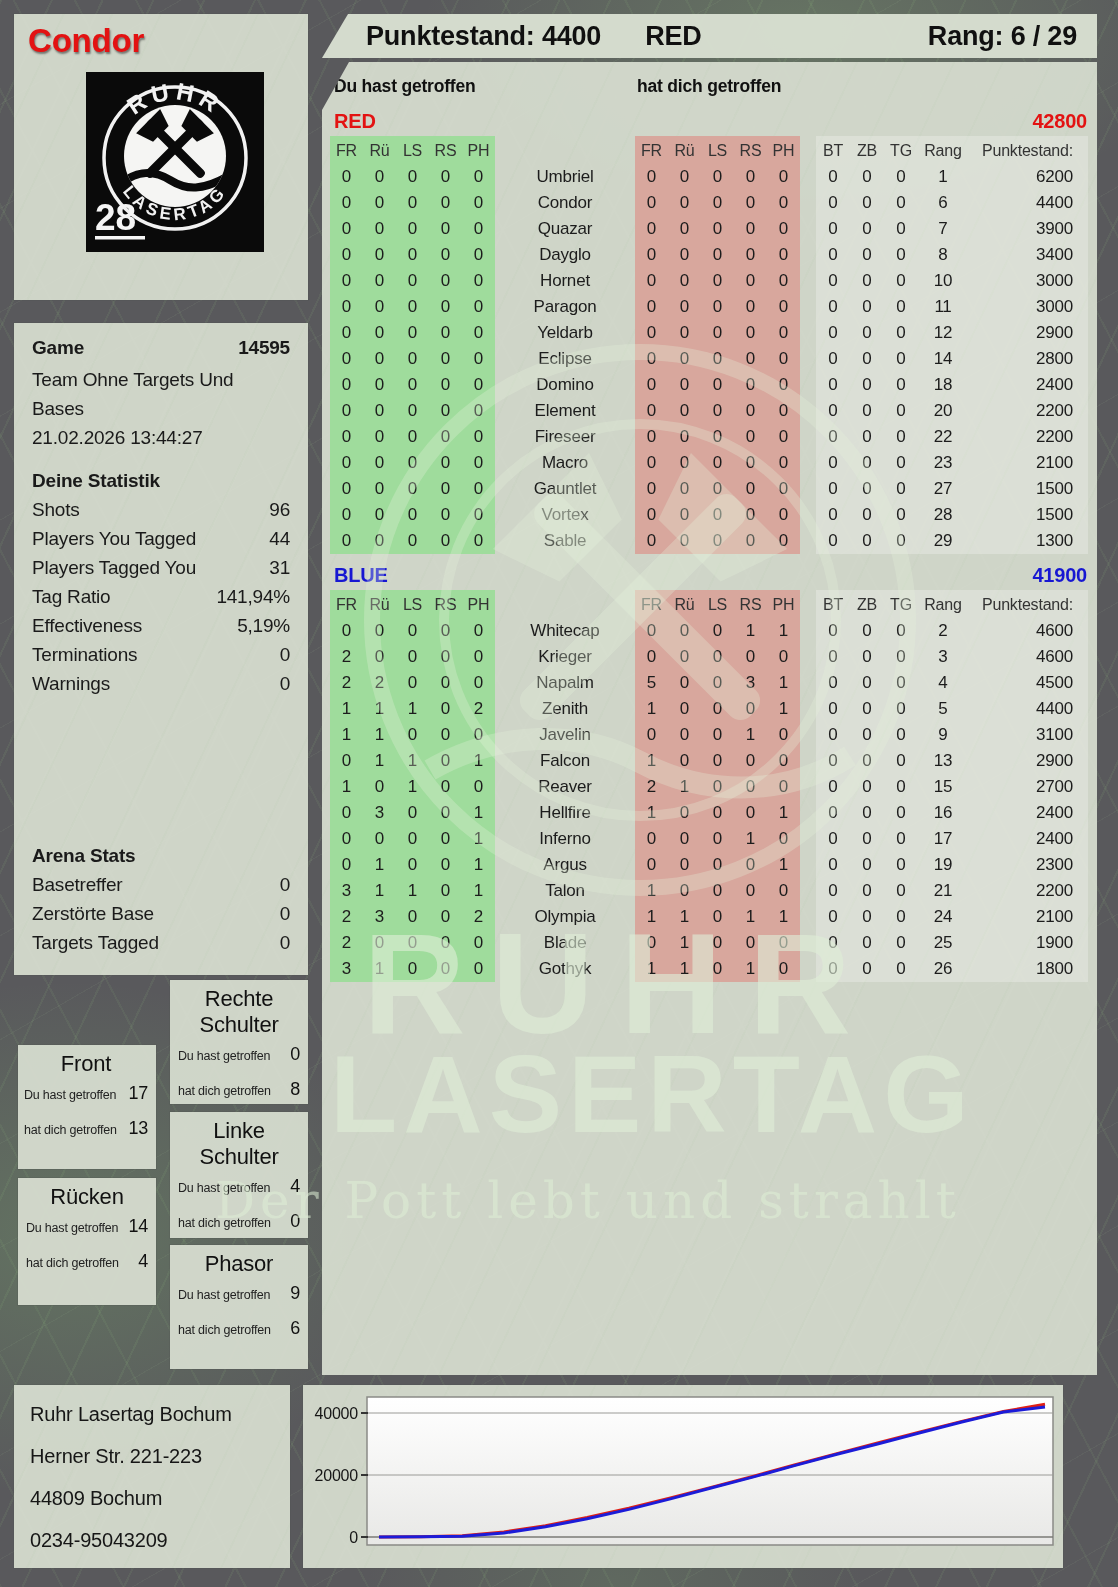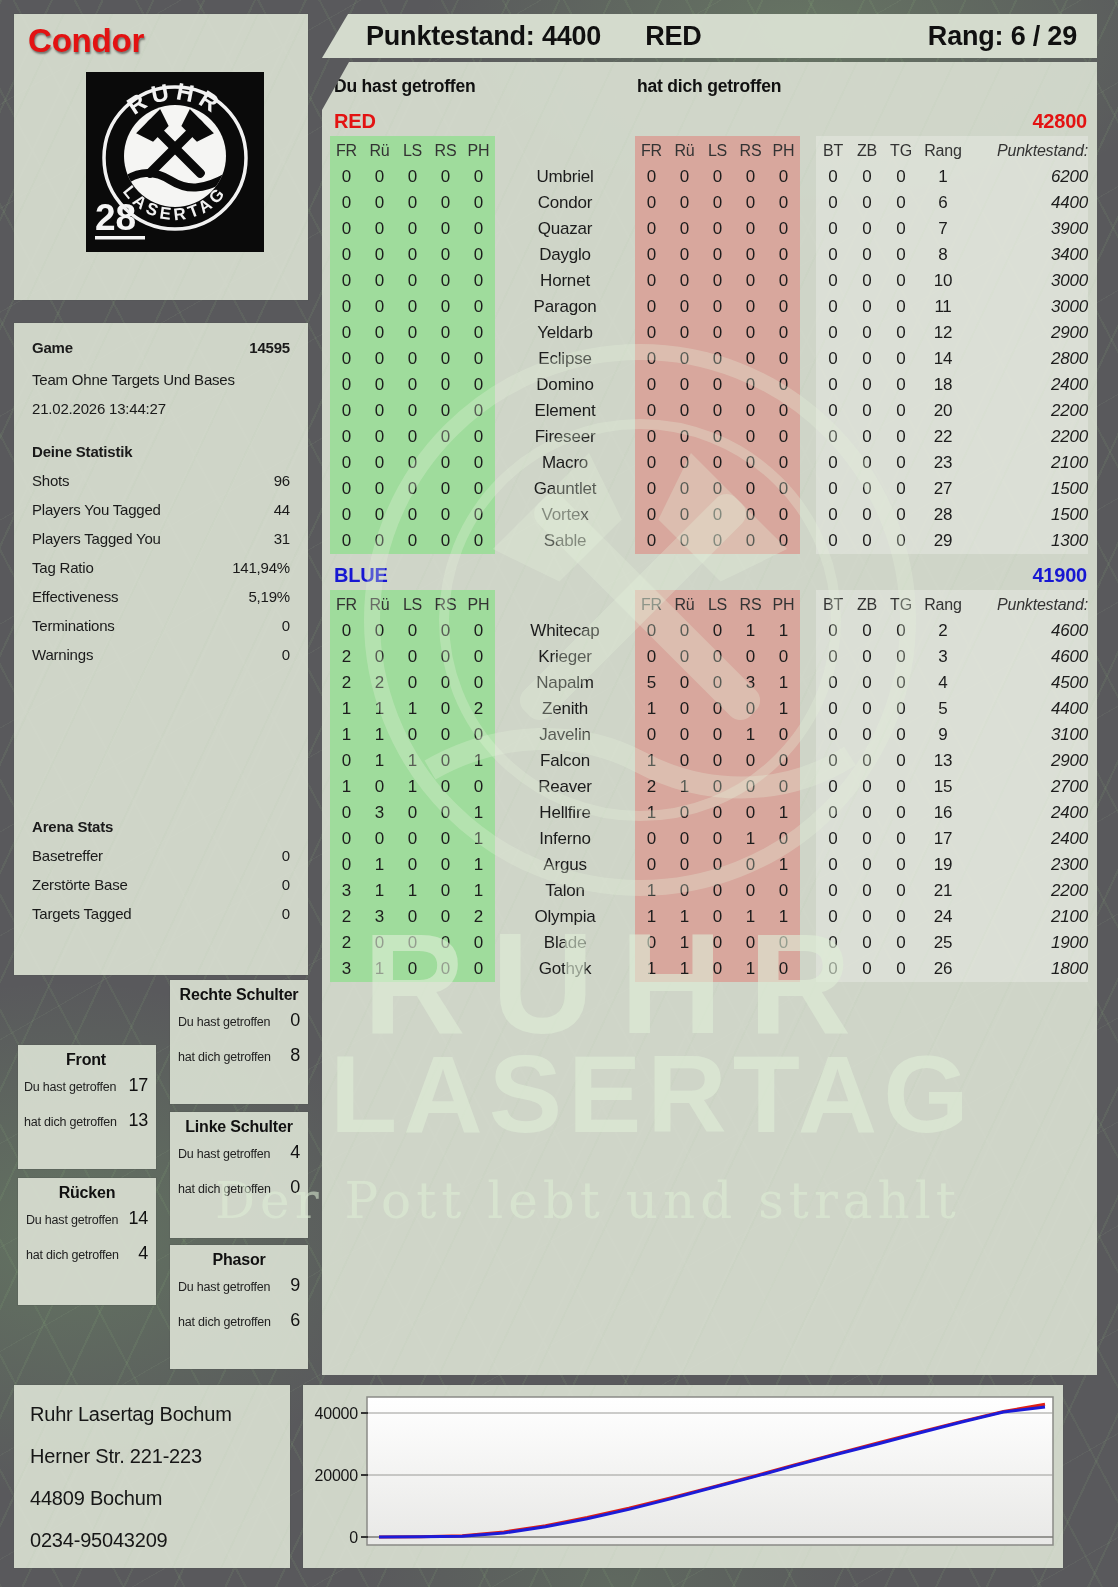--- a/index.html
+++ b/index.html
@@ -22,31 +22,31 @@
     box-shadow: 0 0 0 1px rgba(80,85,78,0.25);
     background-image: repeating-linear-gradient(115deg, rgba(150,190,140,0.05) 0 2px, transparent 2px 44px);
   }
 
   
   .player-panel { left:14px; top:14px; width:294px; height:286px; }
   .player-name { position:absolute; left:14px; top:8px; font-size:33px; font-weight:bold; color:#e31212;
     text-shadow:1px 2px 2px rgba(40,40,40,0.55); }
   .logo-box { position:absolute; left:72px; top:58px; width:178px; height:180px; }
 
-  .game-panel { left:14px; top:323px; width:294px; height:652px; padding:10px 18px; font-size:15px; color:#1a1a1a; }
+  .game-panel { left:14px; top:323px; width:294px; height:652px; padding:10px 18px; font-size:19px; color:#1a1a1a; }
   .stat-row { display:flex; justify-content:space-between; line-height:29px; }
   .stat-row.title { font-weight:bold; }
   .game-head { margin-bottom:3px; }
   .mt-gap1 { margin-top:14px; }
   .mt-gap2 { margin-top:143px; }
 
   
   .hit-box { position:absolute; width:138px; padding:6px 8px 8px 8px; background:rgba(212,219,205,0.96); z-index:1;
     box-shadow:0 0 0 1px rgba(80,85,78,0.25); }
-  .hit-box .hb-title { text-align:center; font-size:16px; font-weight:bold; color:#111; margin-bottom:4px; }
+  .hit-box .hb-title { text-align:center; font-size:22px; font-weight:normal; color:#111; margin-bottom:4px; }
   .hb-row { display:flex; justify-content:space-between; align-items:baseline; margin-top:6px; }
   .hb-row .hb-label { font-size:12.5px; color:#222; }
   .hb-row .hb-value { font-size:18px; color:#111; }
   .box-rechte  { left:170px; top:980px;  height:124px; }
   .box-front   { left:18px;  top:1045px; height:124px;padding-left:6px; }
   .box-linke   { left:170px; top:1112px; height:126px; }
   .box-ruecken { left:18px;  top:1178px; height:127px; }
   .box-phasor  { left:170px; top:1245px; height:124px; }
   .hit-box .hb-row + .hb-row { margin-top:14px; }
 
@@ -70,21 +70,21 @@
     padding:0 10px 0 12px; font-size:20px; font-weight:bold; }
   .team-block.blue { margin-top:6px; }
 
   .score-grid { display:grid; margin-left:8px; width:758px;
     grid-template-columns:repeat(5,33px) 140px repeat(5,33px) 16px 34px 34px 34px 50px 1fr; }
   .cell { height:26px; line-height:26px; font-size:17px; text-align:center; color:#1c1c1c; }
   .cell.head { height:28px; line-height:30px; font-size:16px; color:#333; }
   .cell.you  { background:#9fdc9c; }
   .cell.them { background:#d8a79d; }
   .cell.extra { background:rgba(255,255,255,0.25); }
-  .cell.punkte { text-align:right; padding-right:0;font-style:italic; }
+  .cell.punkte { text-align:right; padding-right:15px; }
   .cell.head.punkte { font-size:16px; }
 
   
   .address-panel { left:14px; top:1385px; width:276px; height:183px; padding:8px 16px; font-size:20px; color:#161616; }
   .address-panel div { line-height:42px; }
   .chart-panel { left:303px; top:1385px; width:760px; height:183px; padding:2px 6px; }
 
   
   .watermark { position:absolute; inset:0; z-index:5; pointer-events:none; mix-blend-mode:lighten; }
   .wm-emblem { position:absolute; left:320px; top:300px; }

